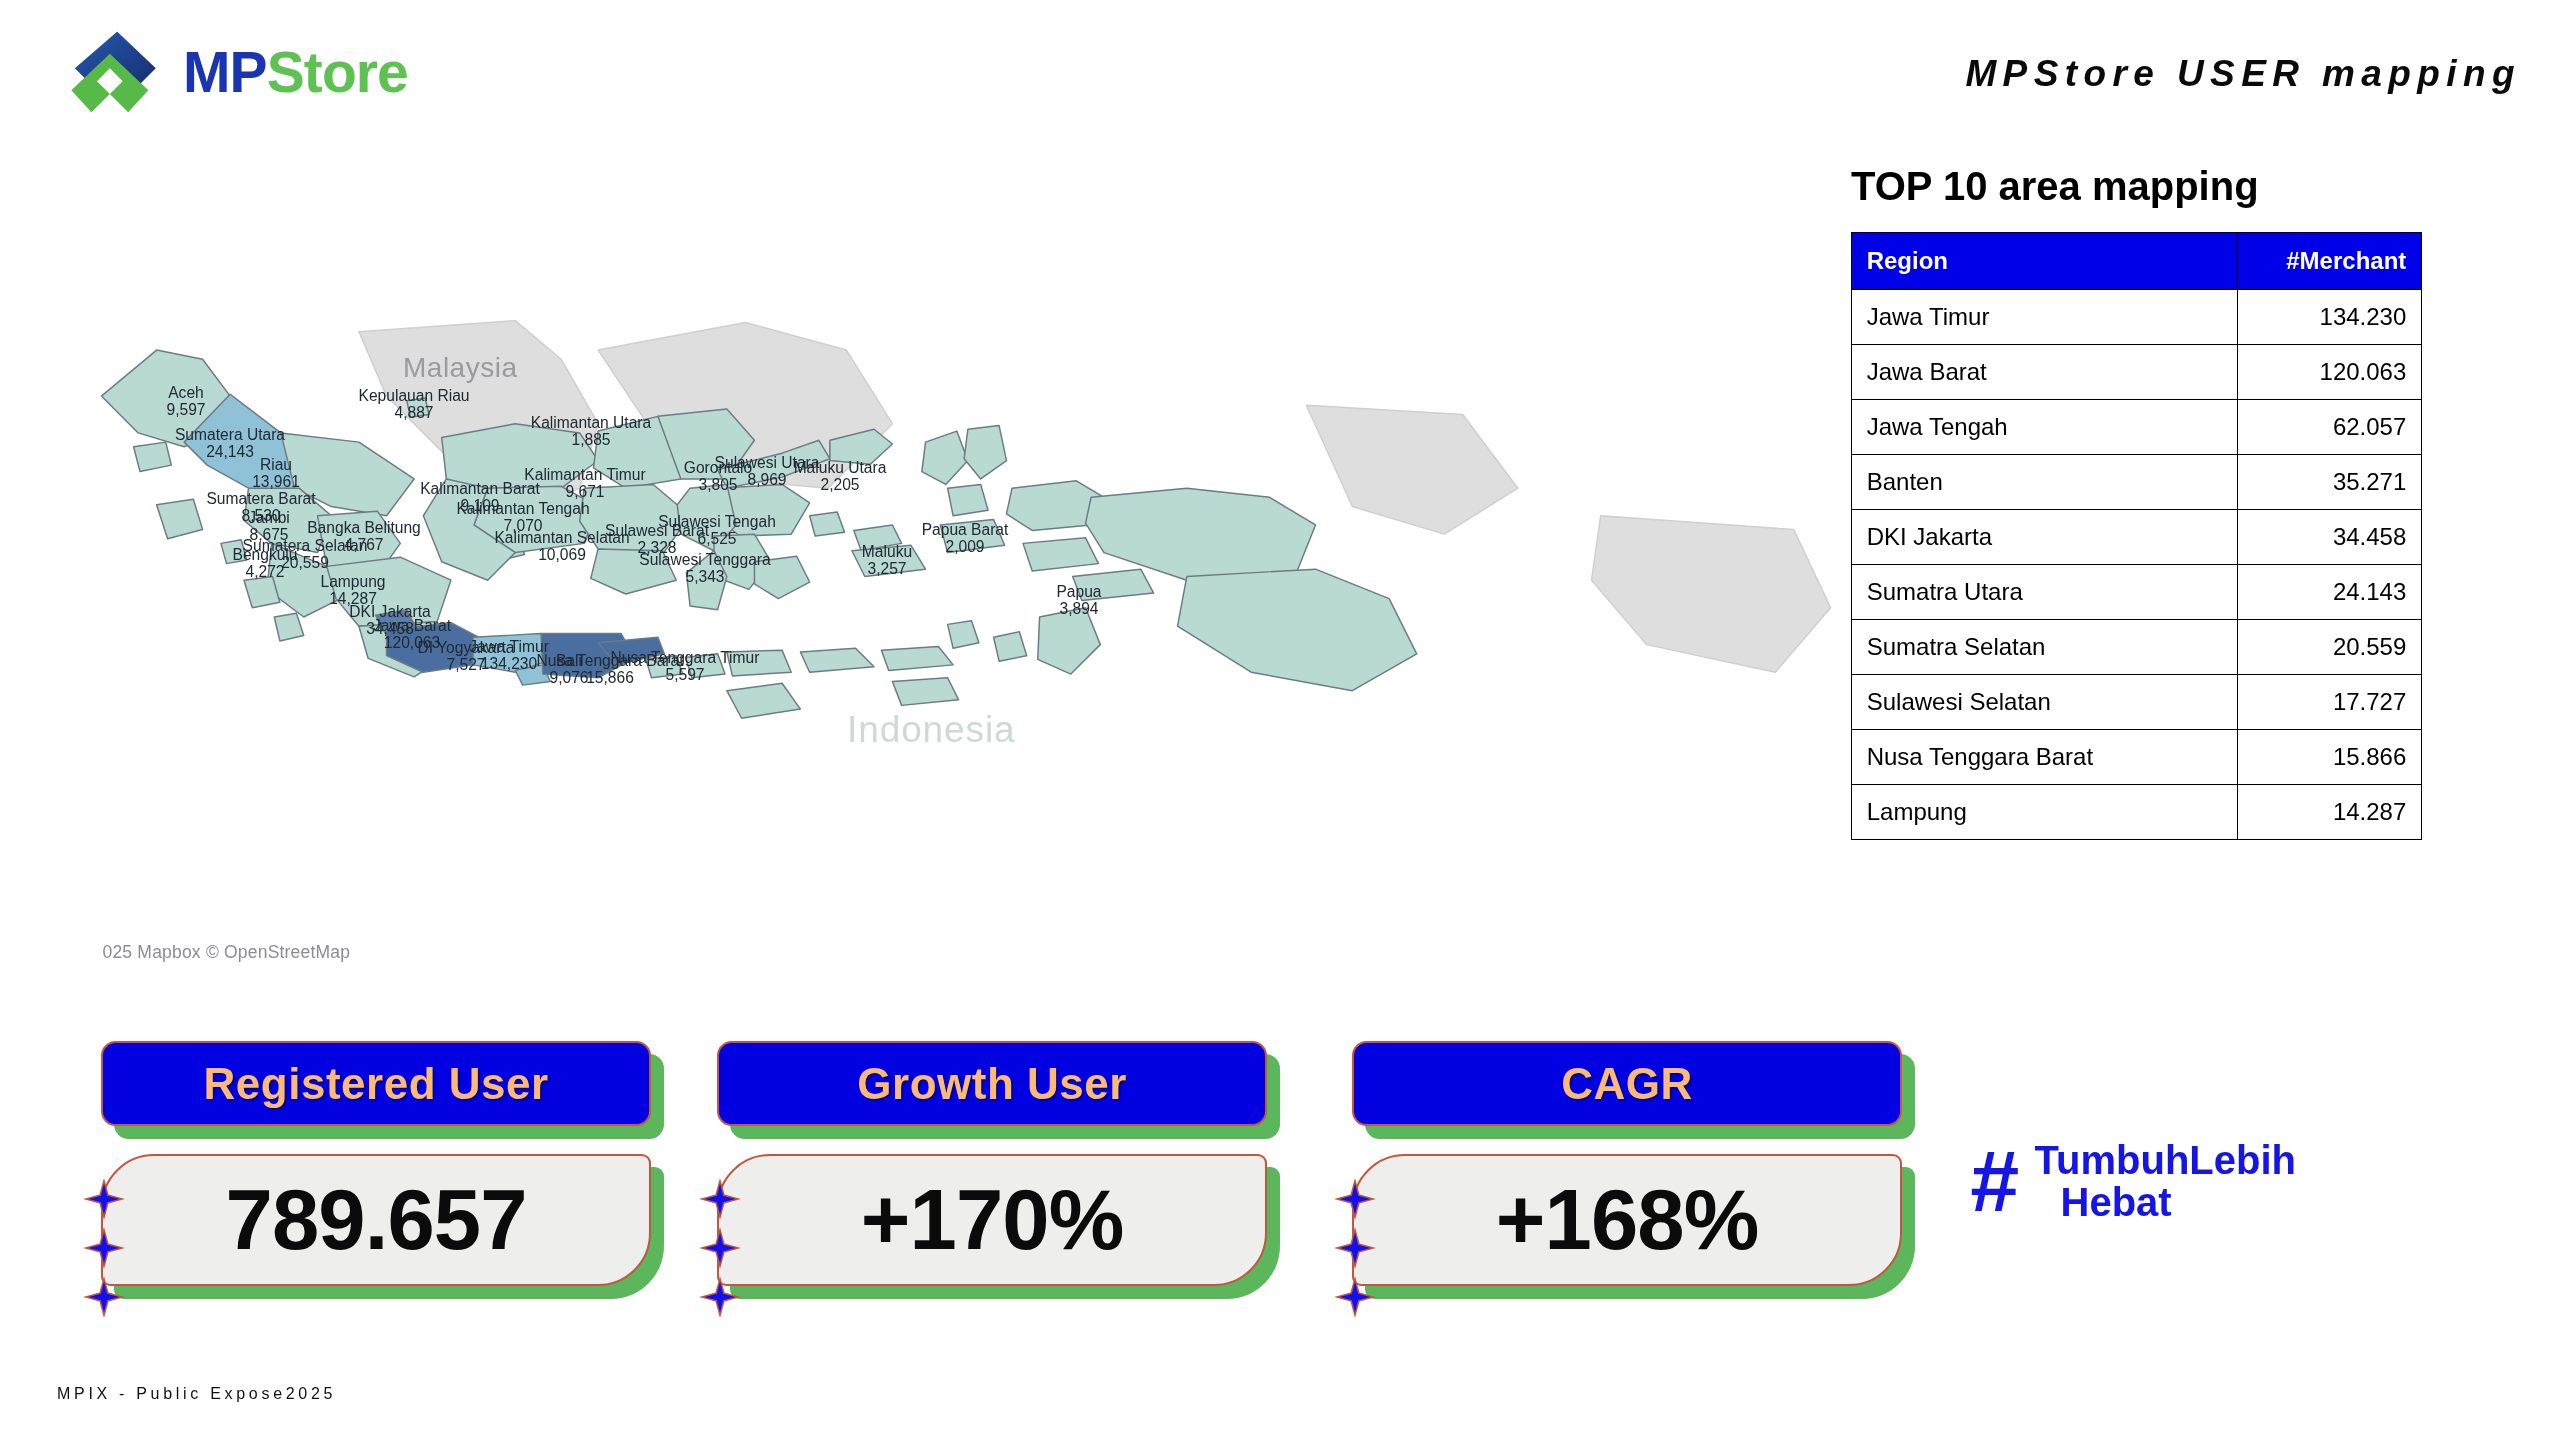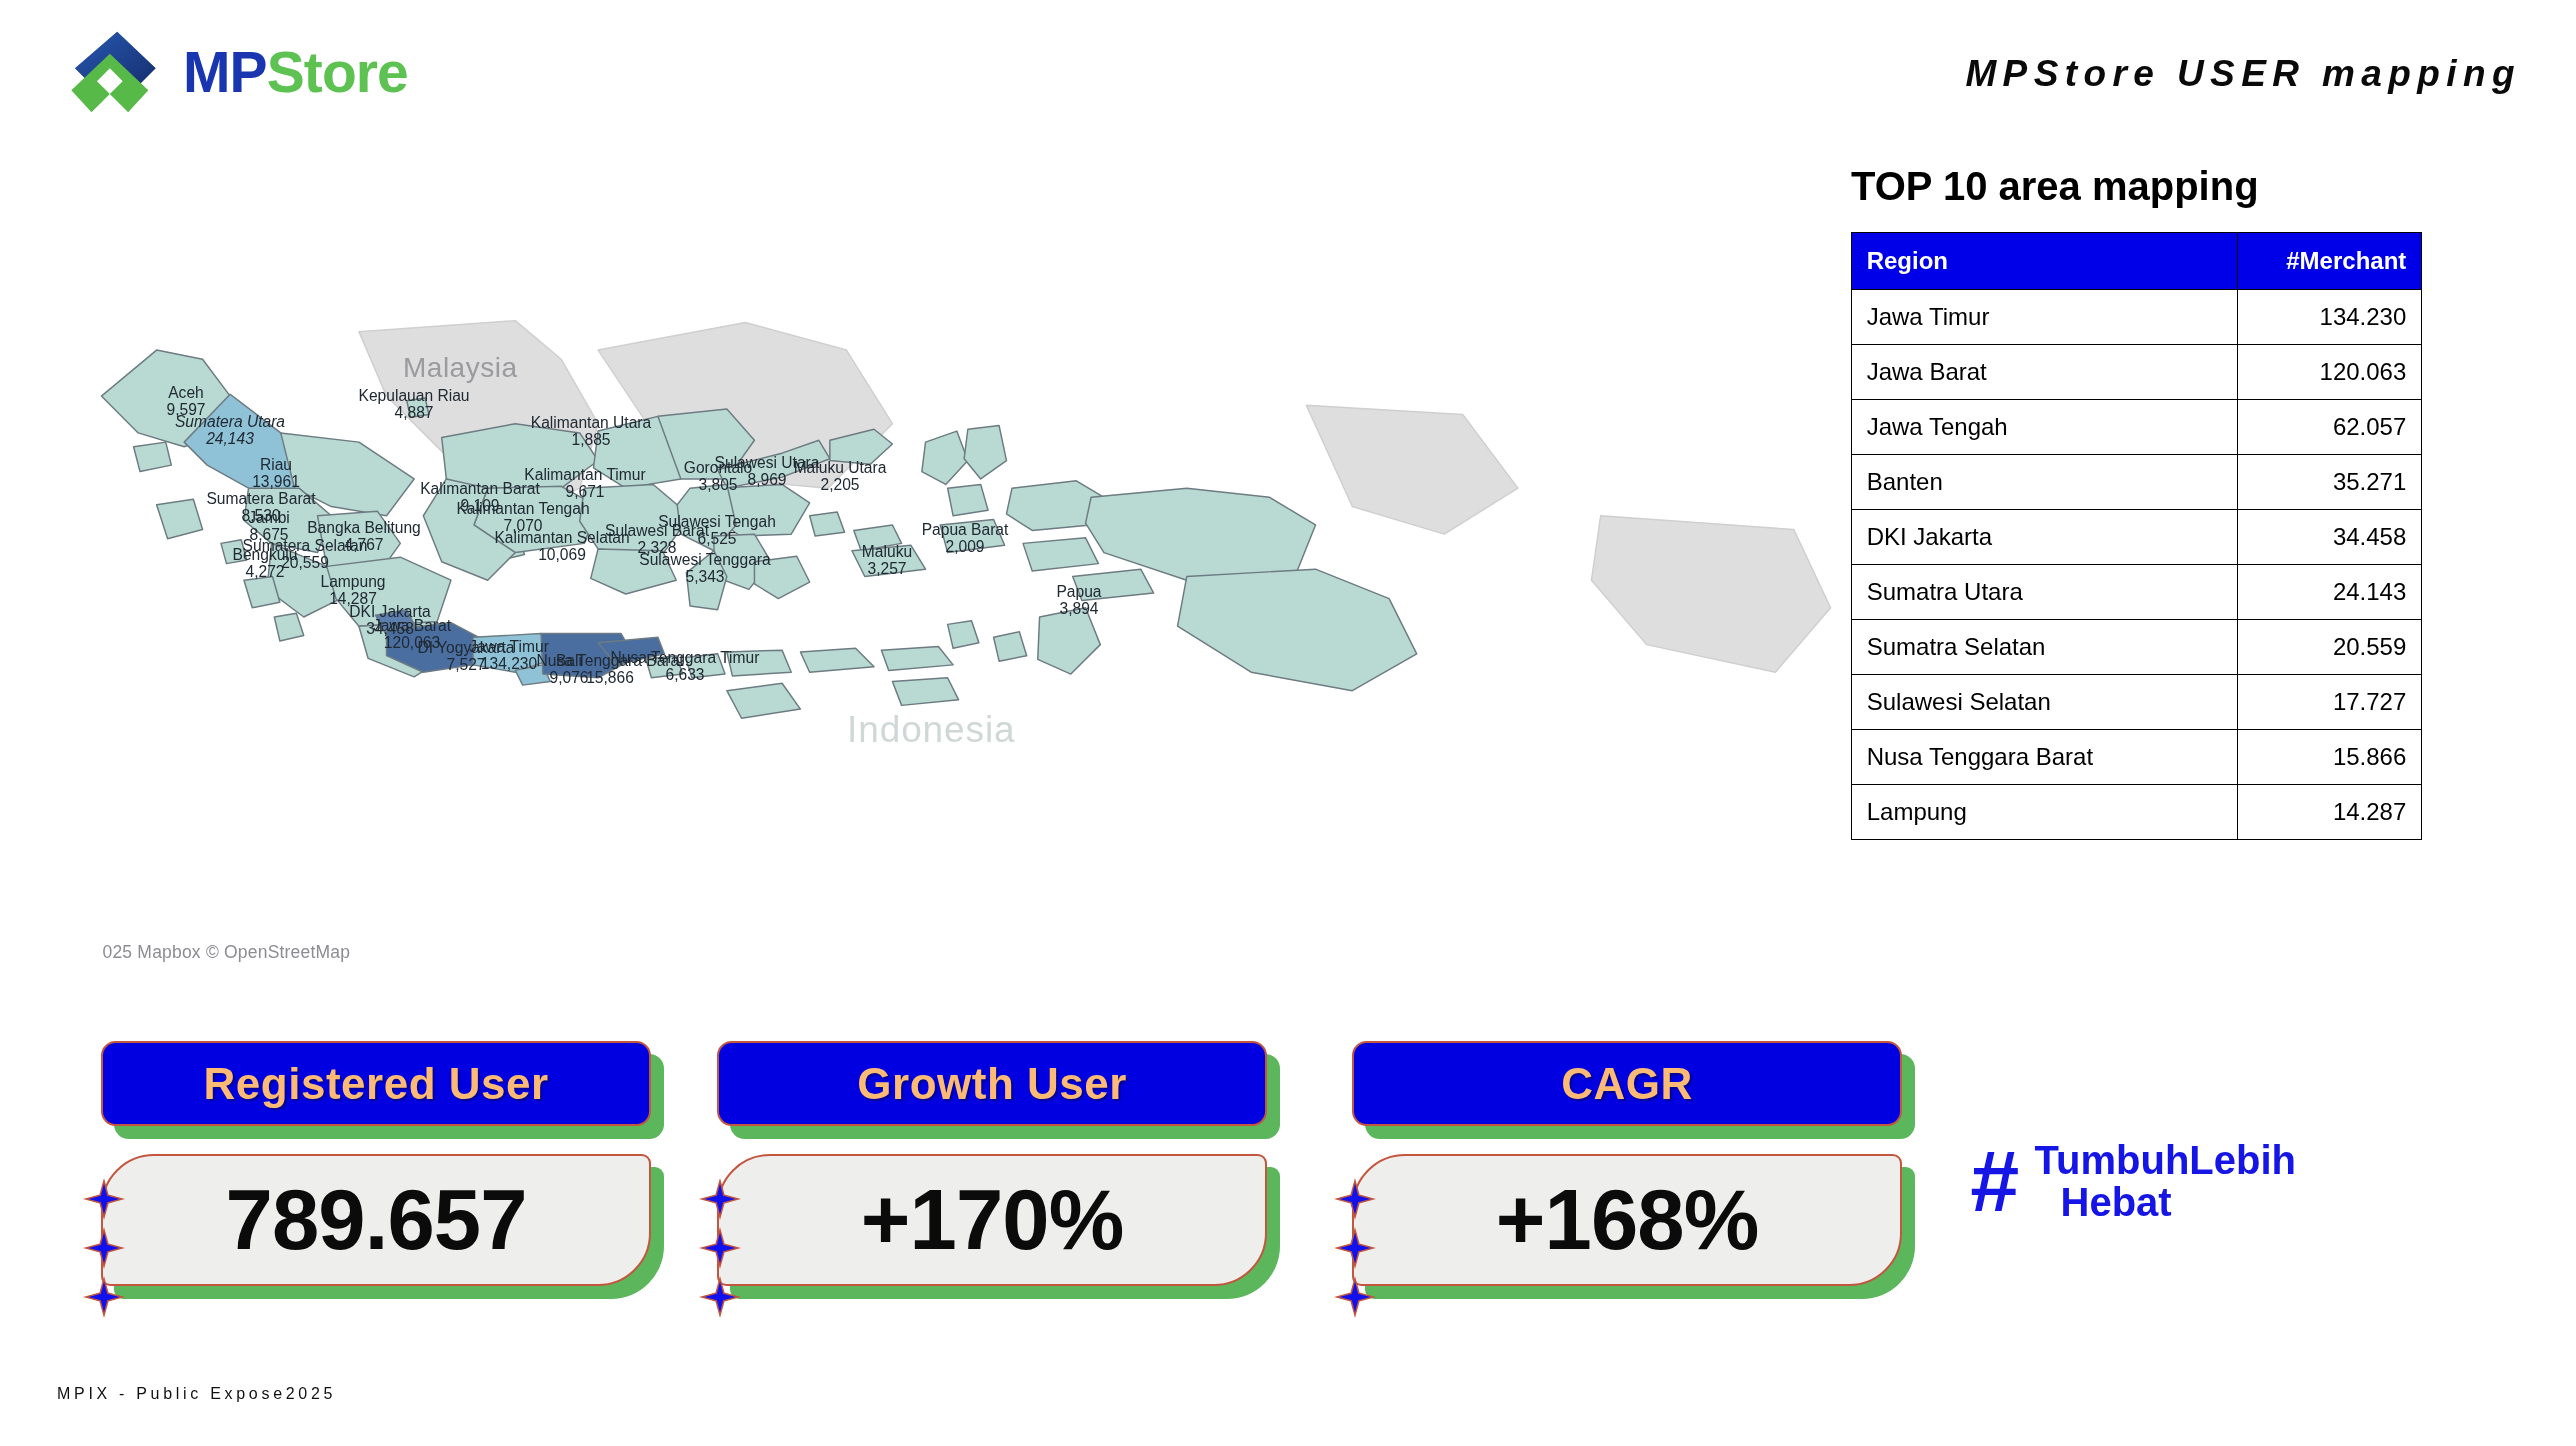--- a/index.html
+++ b/index.html
@@ -212,21 +212,21 @@
         <path d="M940 448 L966 444 L974 468 L946 474 Z" fill="#b9d9d3"></path>
         <path d="M990 462 L1018 456 L1026 482 L996 488 Z" fill="#b9d9d3"></path>
       </g>
     </svg>
 
     <div class="map-watermark">Indonesia</div>
 
     <div class="mlabel" style="left:103px; top:189px;">
       <span>Aceh</span><span class="v">9,597</span>
     </div>
-    <div class="mlabel" style="left:147px; top:218px;font-style:italic;">
+    <div class="mlabel" style="left:147px; top:231px;">
       <span>Sumatera Utara</span><span class="v">24,143</span>
     </div>
     <div class="mlabel" style="left:193px; top:261px;">
       <span>Riau</span><span class="v">13,961</span>
     </div>
     <div class="mlabel" style="left:331px; top:192px;">
       <span>Kepulauan Riau</span><span class="v">4,887</span>
     </div>
     <div class="mlabel" style="left:178px; top:295px;">
       <span>Sumatera Barat</span><span class="v">8,530</span>
@@ -258,21 +258,21 @@
     <div class="mlabel" style="left:426px; top:443px;">
       <span>Jawa Timur</span><span class="v">134,230</span>
     </div>
     <div class="mlabel" style="left:486px; top:457px;">
       <span>Bali</span><span class="v">9,076</span>
     </div>
     <div class="mlabel" style="left:527px; top:457px;">
       <span>Nusa Tenggara Barat</span><span class="v">15,866</span>
     </div>
     <div class="mlabel" style="left:602px; top:454px;">
-      <span>Nusa Tenggara Timur</span><span class="v">6,633</span>
+      <span>Nusa Tenggara Timur</span><span class="v">5,597</span>
     </div>
     <div class="mlabel" style="left:397px; top:285px;text-align:center;">
       <span>Kalimantan Barat</span><span class="v">9,109</span>
     </div>
     <div class="mlabel" style="left:440px; top:305px;">
       <span>Kalimantan Tengah</span><span class="v">7,070</span>
     </div>
     <div class="mlabel" style="left:508px; top:219px;">
       <span>Kalimantan Utara</span><span class="v">1,885</span>
     </div>

